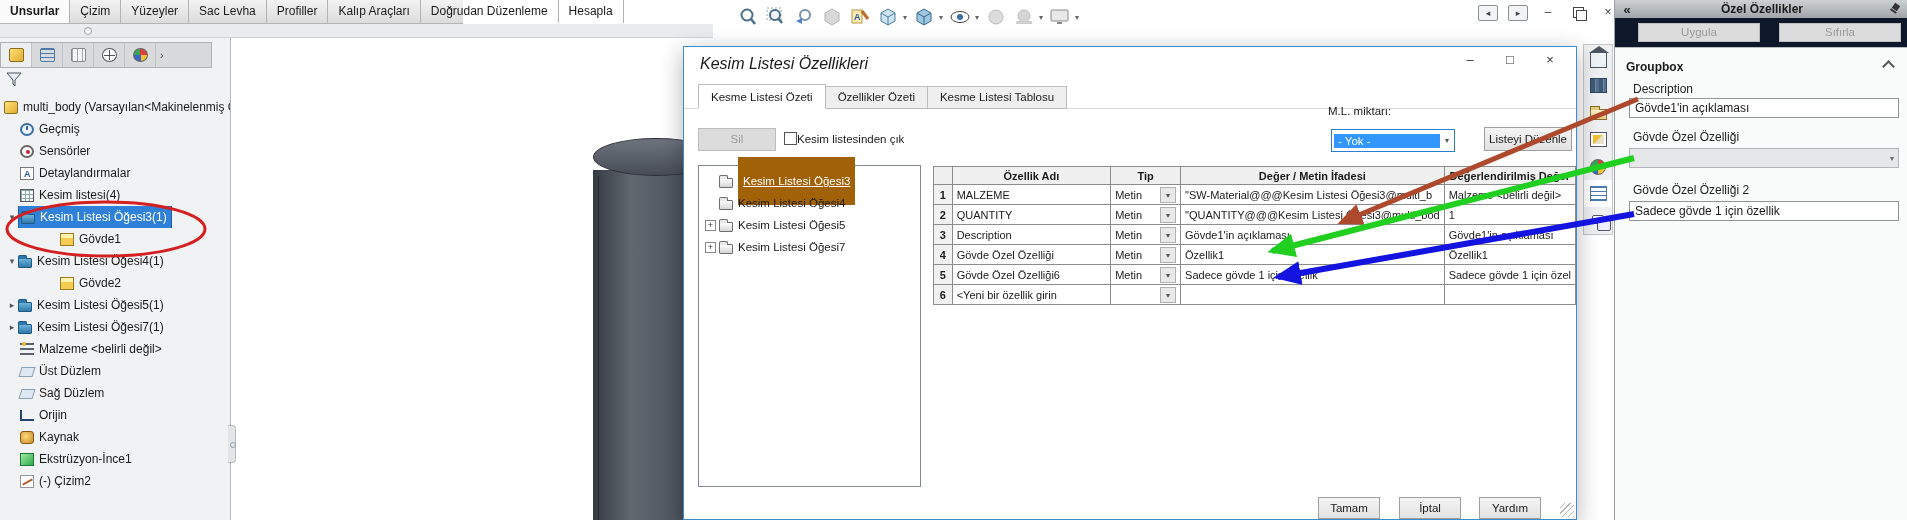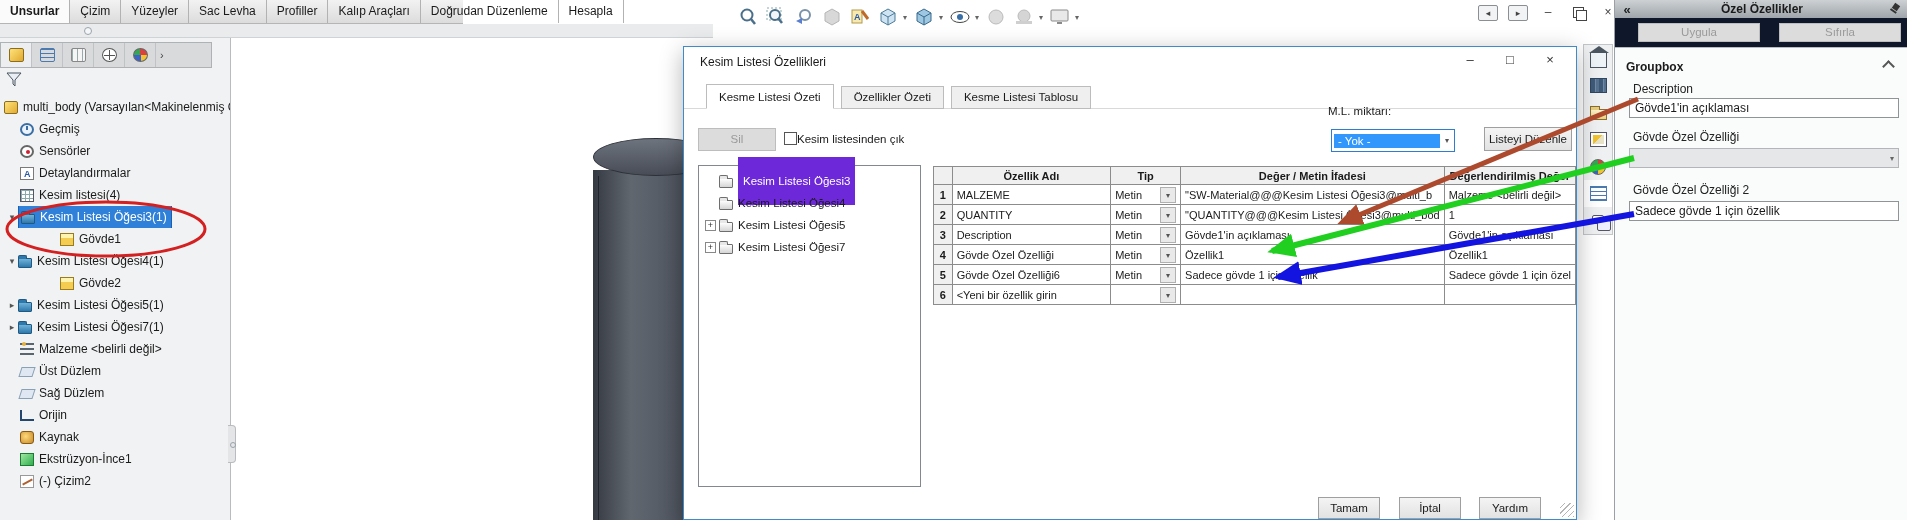--- a/index.html
+++ b/index.html
@@ -91,25 +91,25 @@
   .cyl-body { position:absolute; left:593px; top:170px; width:126px; height:350px; z-index:1;
               background:linear-gradient(90deg,#353a42,#61676f 30%,#565c66 55%,#3a3f48); }
   .cyl-top { position:absolute; left:593px; top:138px; width:126px; height:38px; border-radius:50%; z-index:1;
              background:linear-gradient(180deg,#6e747e,#474c56); border:1px solid #2c3038; }
   .cyl-seam { position:absolute; left:598px; top:176px; width:1px; height:344px; background:#20242b; z-index:1; }
 
   
   .dialog { position:absolute; left:683px; top:46px; width:894px; height:474px; background:#fff;
             border:1px solid #3f8ac9; box-shadow:0 6px 22px rgba(0,0,0,.3); z-index:20; }
   .dlg-title { position:relative; height:30px; }
-  .dlg-title-text { position:absolute; left:16px; top:8px; font-size:12px; }
+  .dlg-title-text { position:absolute; left:16px; top:8px; font-size:16px;font-style:italic; }
   .dlg-ctrls { position:absolute; right:6px; top:0; display:flex; }
   .dlg-ctrl { width:40px; height:28px; text-align:center; line-height:26px; font-size:13px; color:#333; }
   .dlg-tabs { position:absolute; left:14px; top:37px; display:flex; align-items:flex-end; }
-  .dlg-tab { padding:4px 12px 5px; font-size:11.5px; background:#efefef; border:1px solid #bcbcbc; margin-right:-1px;margin-left:8px; }
+  .dlg-tab { padding:4px 12px 5px; font-size:11.5px; background:#efefef; border:1px solid #bcbcbc; margin-right:-1px; }
   .dlg-tab.active { background:#fff; border-bottom:1px solid #fff; padding-top:6px; position:relative; z-index:2; }
   .dlg-tabline { position:absolute; left:0; top:61px; width:892px; border-top:1px solid #d9d9d9; }
 
   .btn { background:linear-gradient(#f4f4f4,#e2e2e2); border:1px solid #9f9f9f; font-size:11.5px;
          text-align:center; color:#1a1a1a; display:inline-block; }
   .btn.disabled { background:#dcdcdc; color:#9a9a9a; border-color:#bdbdbd; }
 
   .dlg-del { position:absolute; left:14px; top:81px; width:78px; height:23px; line-height:21px; }
   .dlg-check { position:absolute; left:100px; top:85px; display:flex; align-items:center; font-size:11.5px; }
   .cb-box { width:13px; height:13px; border:1px solid #555; background:#fff; }
@@ -118,21 +118,21 @@
               background:#fff; display:flex; align-items:center; }
   .ml-combo .val { flex:1; margin:2px 0 2px 2px; padding:1px 4px; background:#3297fd; color:#fff; font-size:11.5px; }
   .ml-combo .caret { margin:0 5px; color:#555; }
   .dlg-editlist { position:absolute; left:800px; top:80px; width:88px; height:24px; line-height:22px; }
 
   .cutlistbox { position:absolute; left:14px; top:118px; width:223px; height:322px; background:#fff; border:1px solid #828790; }
   .clrow { height:22px; display:flex; align-items:center; font-size:11.5px; padding-left:6px; white-space:nowrap; }
   .clrow .exp2 { width:11px; height:11px; border:1px solid #888; background:#fff; font-size:9px; line-height:9px;
                  text-align:center; color:#333; margin-right:3px; flex:0 0 11px; }
   .clrow .noexp { width:14px; flex:0 0 14px; }
-  .clsel { background:#6d28d9; color:#fff; padding:18px 5px; }
+  .clsel { background:#a16207; color:#fff; padding:18px 5px;text-decoration:underline; }
 
   .ptable { position:absolute; left:249px; top:119px; border-collapse:collapse; table-layout:fixed; }
   .ptable th, .ptable td { border:1px solid #8c8c8c; font-size:11px; padding:0 4px; overflow:hidden; white-space:nowrap; height:20px; }
   .ptable th { background:#f0f0f0; font-weight:bold; height:18px; }
   .ptable td.num { text-align:center; background:#f0f0f0; font-weight:bold; }
   .tipcell { display:flex; align-items:center; justify-content:space-between; }
   .combo-btn { width:16px; height:16px; border:1px solid #b0b0b0; background:#e9e9e9; font-size:8px;
                text-align:center; line-height:15px; color:#555; flex:0 0 16px; }
 
   .dlg-buttons { position:absolute; left:0; top:450px; width:894px; }

